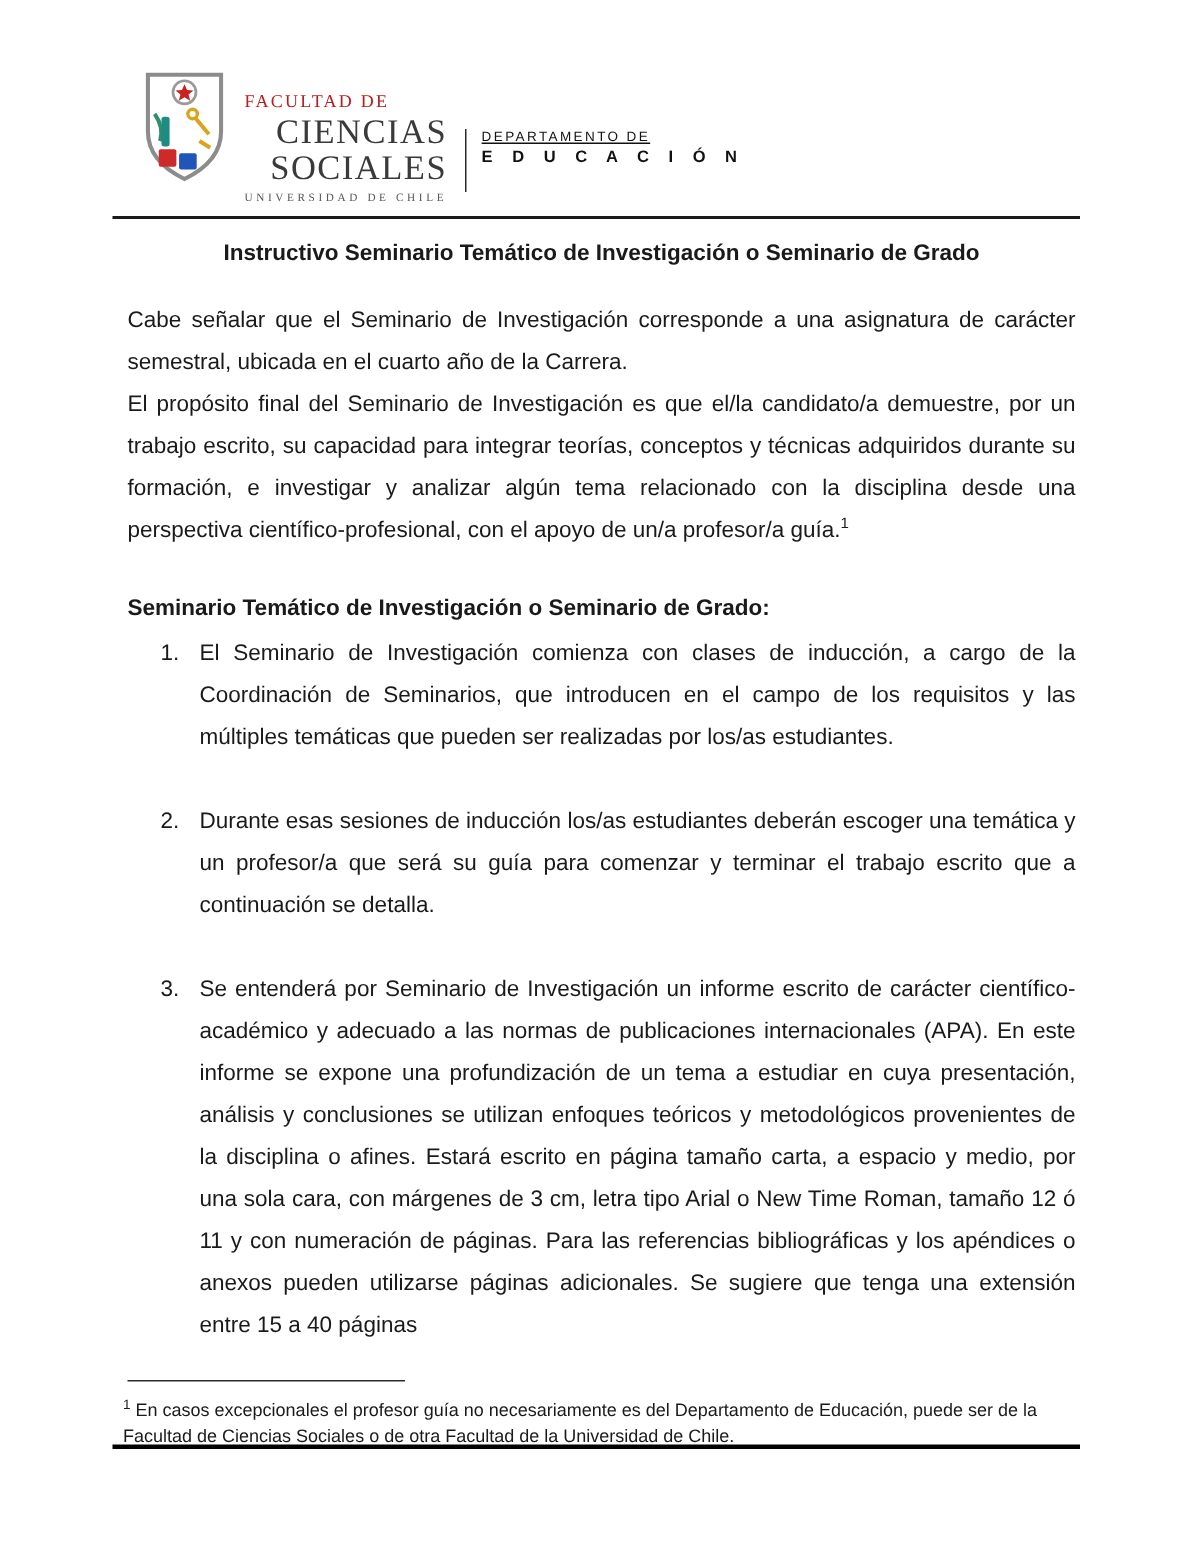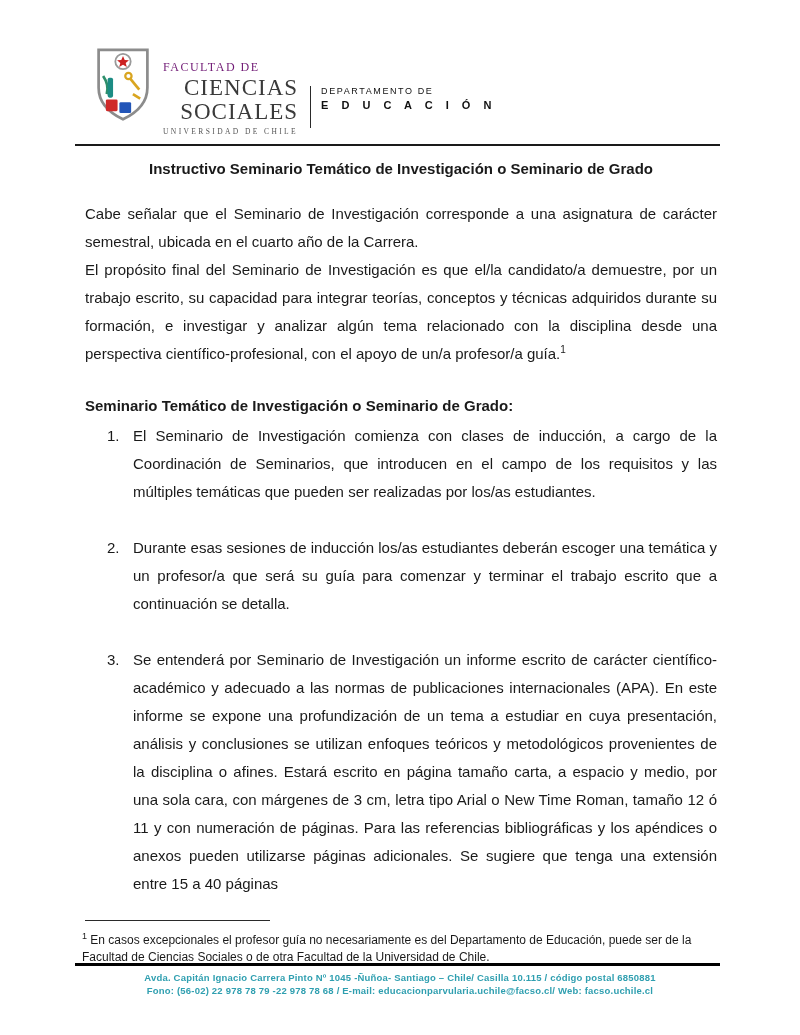--- a/index.html
+++ b/index.html
@@ -13,26 +13,26 @@
     font-family: "Liberation Sans", sans-serif;
     color: #1a1a1a;
     overflow: hidden;
   }
 
   
   .header { padding: 46px 80px 0 95px; }
   .logo-row { display: flex; align-items: flex-start; }
   .shield { flex: 0 0 auto; margin-right: 12px; }
   .fac-block { font-family: "Liberation Serif", serif; color: #3c3c3c; padding-top: 14px; }
-  .fac-small { font-size: 12px; letter-spacing: 1.5px; color: #701a75; margin-bottom: 1px; }
+  .fac-small { font-size: 12px; letter-spacing: 1.5px; color: #b91c1c; margin-bottom: 1px; }
   .fac-big { font-size: 23px; font-weight: 400; letter-spacing: 1px; line-height: 24px; color: #3a3a3a; text-align: right; }
   .fac-univ { font-size: 7.5px; letter-spacing: 2.4px; color: #555; margin-top: 3px; }
   .logo-divider { width: 0; border-left: 1.5px solid #2a2a2a; height: 42px; margin: 40px 10px 0 12px; }
   .dept-block { padding-top: 40px; color: #111; }
-  .dept-small { font-size: 9px; letter-spacing: 1.6px; margin-bottom: 3px; }
+  .dept-small { font-size: 9px; letter-spacing: 1.6px; margin-bottom: 3px; text-decoration: underline; }
   .dept-big { font-size: 11px; font-weight: 700; letter-spacing: 5px; }
 
   .header-rule {
     margin: 8px 80px 0 75px;
     border-top: 2px solid #1a1a1a;
   }
 
   
   .content { padding: 0 83px 0 85px; }
   .doc-title {
@@ -152,18 +152,14 @@
         <span class="li-num">3.</span>
         <span class="li-txt">Se entenderá por Seminario de Investigación un  informe escrito de carácter científico-académico y adecuado a las normas de publicaciones internacionales (APA). En este informe se expone una profundización de un tema  a estudiar en cuya presentación, análisis y conclusiones se utilizan enfoques teóricos y metodológicos provenientes de la disciplina o afines.  Estará escrito en página tamaño carta, a espacio y medio, por una sola cara, con márgenes de 3 cm, letra tipo Arial o New Time Roman, tamaño 12 ó 11 y con numeración de páginas. Para las referencias bibliográficas y los apéndices o anexos pueden utilizarse páginas adicionales.  Se sugiere que tenga una extensión entre 15 a 40 páginas</span>
       </div>
     </div>
   </div>
 
   <div class="footnote-rule"></div>
   <div class="footnote"><sup>1</sup><span> En casos excepcionales el profesor guía no necesariamente es del Departamento de Educación, puede ser de la Facultad de Ciencias Sociales o de otra Facultad de la Universidad de Chile.</span></div>
 
   <div class="footer-rule"></div>
-  <div class="footer">
-    <div>Avda. Capitán Ignacio Carrera Pinto Nº 1045 -Ñuñoa- Santiago – Chile/  Casilla 10.115 / código postal 6850881</div>
-    <div>Fono: (56-02) 22 978 78 79 -22 978 78 68 /  E-mail: educacionparvularia.uchile@facso.cl/ Web: facso.uchile.cl</div>
-  </div>
 
 </div>
 
 </body></html>

